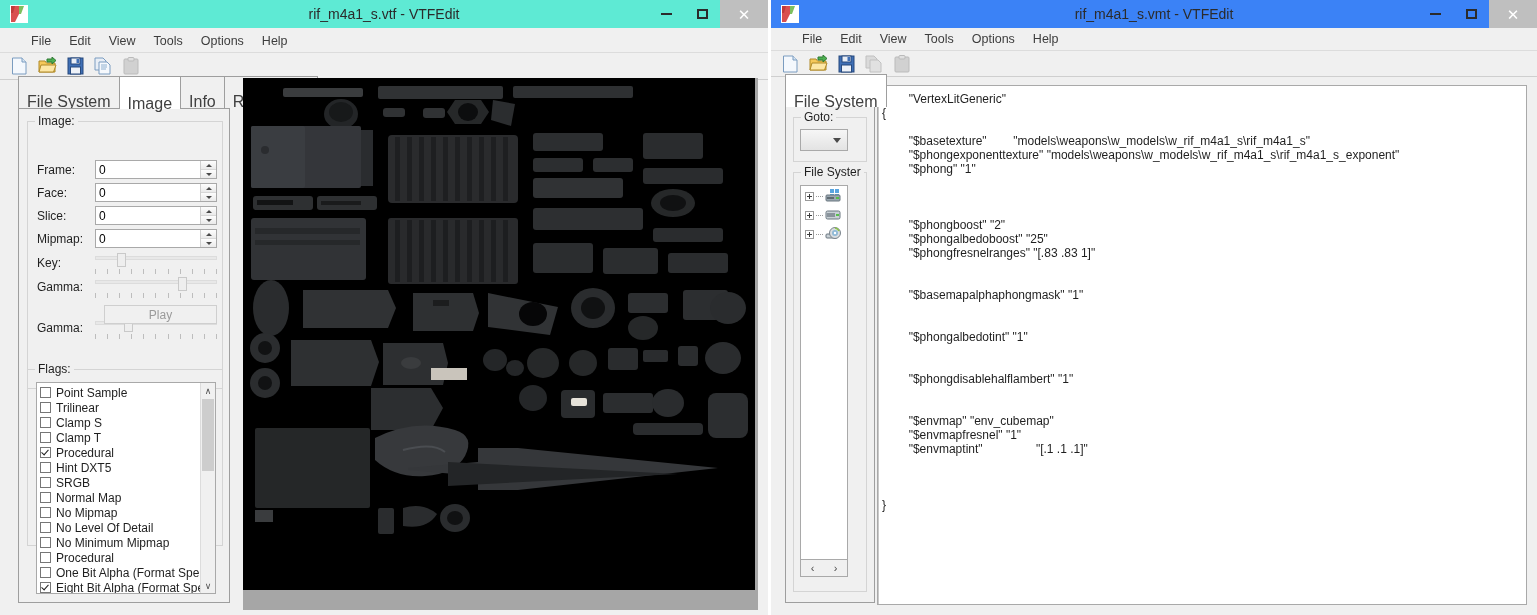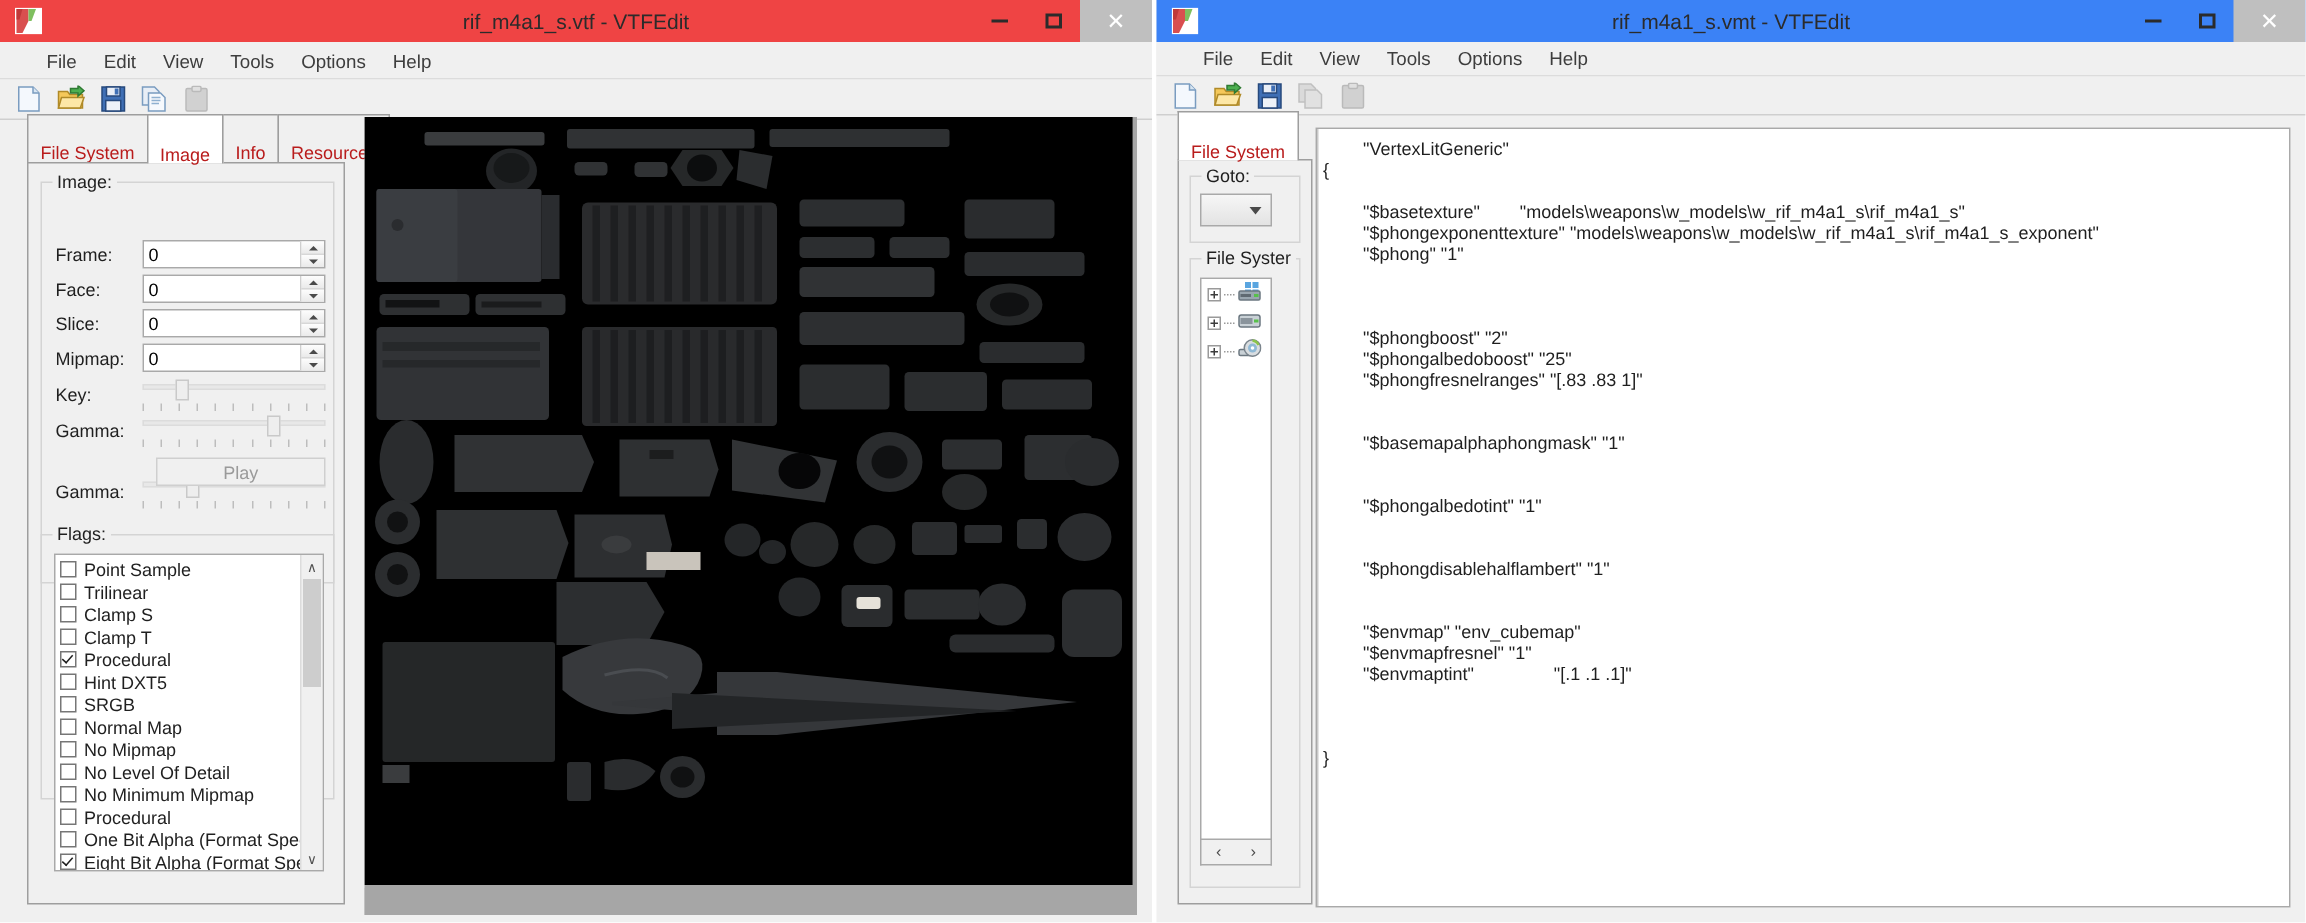--- a/index.html
+++ b/index.html
@@ -2,42 +2,42 @@
 <html><head>
 <meta charset="utf-8">
 <style>
   html,body{margin:0;padding:0;background:#ffffff;}
   body{width:1537px;height:615px;overflow:hidden;font-family:"Liberation Sans",sans-serif;-webkit-font-smoothing:antialiased;}
   .screen{position:relative;width:1537px;height:615px;background:#ffffff;}
 
   
   .window{position:absolute;background:#f0f0f0;box-sizing:border-box;}
   .titlebar{position:relative;height:28px;background:#3b82f6;}
-  .win-inactive .titlebar{background:#ef4444;}
+  .win-inactive .titlebar{background:#5eead4;}
   .title-text{position:absolute;left:0;right:0;top:0;height:28px;line-height:28px;
     text-align:center;font-size:14px;color:#2b2b2b;}
   .app-icon{position:absolute;left:10px;top:5px;width:18px;height:18px;overflow:hidden;}
   .winbtns{position:absolute;right:0;top:0;height:28px;display:flex;}
   .winbtn{width:36px;height:28px;display:flex;align-items:center;justify-content:center;}
   .winbtn.close{width:48px;background:#bfbfbf;}
   .glyph-min{width:11px;height:2px;background:#2b2b2b;}
   .glyph-max{width:11px;height:10px;border:2px solid #2b2b2b;box-sizing:border-box;}
   .glyph-close{color:#ffffff;font-size:15px;line-height:1;font-family:"Liberation Sans",sans-serif;}
 
   .menubar{height:22px;background:#f0f0f0;display:flex;align-items:center;padding-left:22px;}
   .menu-item{font-size:12.5px;color:#3d3d3d;padding:2px 9px;cursor:default;}
   .menu-sep{height:1px;background:#dcdcdc;}
 
   .toolbar{height:26px;background:#f0f0f0;display:flex;align-items:center;padding-left:8px;gap:6px;}
   .tb-btn{width:22px;height:22px;display:flex;align-items:center;justify-content:center;}
   .toolbar-rule{height:1px;background:#cfcfcf;}
 
   
   .tabstrip{display:flex;align-items:flex-end;height:22px;}
-  .tab{height:18px;line-height:18px;padding:16px 8px;font-size:12px;color:#b91c1c;
+  .tab{height:18px;line-height:18px;padding:16px 8px;font-size:16px;color:#404040;
     background:#f0f0f0;border:1px solid #9e9e9e;border-bottom:none;margin-right:-1px;box-sizing:border-box;}
   .tab.active{height:22px;line-height:21px;background:#ffffff;border-color:#9e9e9e;position:relative;z-index:3;}
 
   .tabpanel{border:1px solid #9e9e9e;background:#f0f0f0;box-sizing:border-box;position:relative;}
 
   
   .group{position:absolute;border:1px solid #d4d4d4;box-sizing:border-box;}
   .group-legend{position:absolute;top:-8px;left:7px;background:#f0f0f0;padding:0 3px;font-size:12px;color:#1f1f1f;}
 
   
@@ -310,21 +310,21 @@
                 <i></i>
                 <i></i>
                 <i></i>
             </span>
           </span>
         </div>
 
         <div class="btn" style="position:absolute;left:76px;top:183px;width:113px;height:19px;">Play</div>
       </div>
 
-      <div class="group" style="left:8px;top:247px;width:196px;height:177px;">
+      <div class="group" style="left:8px;top:260px;width:196px;height:177px;">
         <span class="group-legend">Flags:</span>
 
         <div class="listbox" style="left:8px;top:12px;width:180px;height:212px;">
           <div class="listinner">
             <div class="lrow">
                 <span class="cbx"></span>
                 <span class="ltext">Point Sample</span>
               </div>
             <div class="lrow">
                 <span class="cbx"></span>

